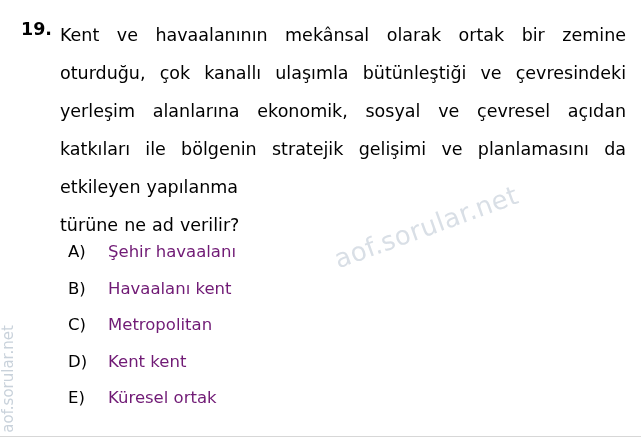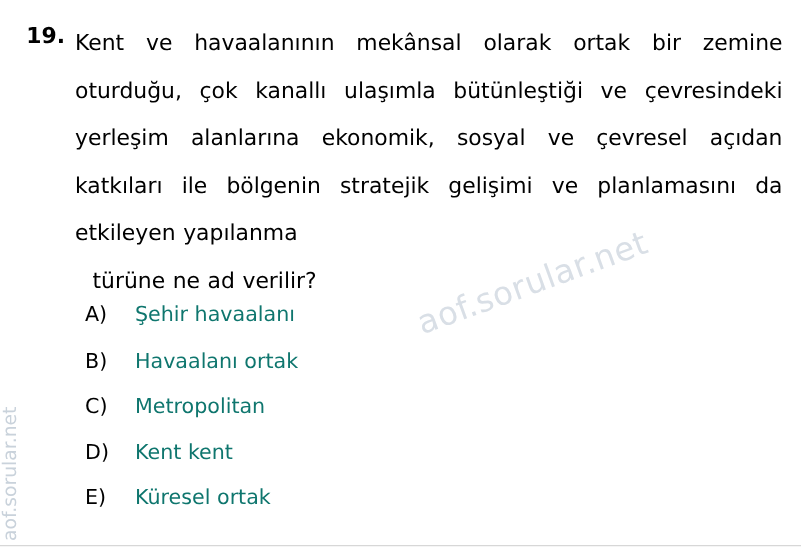--- a/index.html
+++ b/index.html
@@ -49,21 +49,20 @@
     flex: 1 1 auto;
     font-size: 17.5px;
     line-height: 38px;
     text-align: justify;
     text-justify: inter-word;
     color: #000;
     word-spacing: 0.5px;
   }
   .q-text .lastline {
     display: block;
-    margin-left: 14px;
   }
 
   
   .options {
     position: absolute;
     left: 68px;
     top: 240px;
     width: 520px;
   }
   .option {
@@ -74,21 +73,21 @@
   .opt-letter {
     width: 40px;
     flex: 0 0 40px;
     font-size: 16.5px;
     line-height: 24px;
     color: #000;
   }
   .opt-text {
     font-size: 16.5px;
     line-height: 24px;
-    color: #0f766e;
+    color: #701a75;
   }
 
   
   .watermark-main {
     position: absolute;
     left: 330px;
     top: 246px;
     font-size: 26px;
     color: #d9dfe6;
     font-family: "DejaVu Sans", sans-serif;
@@ -132,21 +131,21 @@
     </div>
   </div>
 
   <div class="options">
     <div class="option">
       <span class="opt-letter">A)</span>
       <span class="opt-text">Şehir havaalanı</span>
     </div>
     <div class="option">
       <span class="opt-letter">B)</span>
-      <span class="opt-text">Havaalanı ortak</span>
+      <span class="opt-text">Havaalanı kent</span>
     </div>
     <div class="option">
       <span class="opt-letter">C)</span>
       <span class="opt-text">Metropolitan</span>
     </div>
     <div class="option">
       <span class="opt-letter">D)</span>
       <span class="opt-text">Kent kent</span>
     </div>
     <div class="option">

